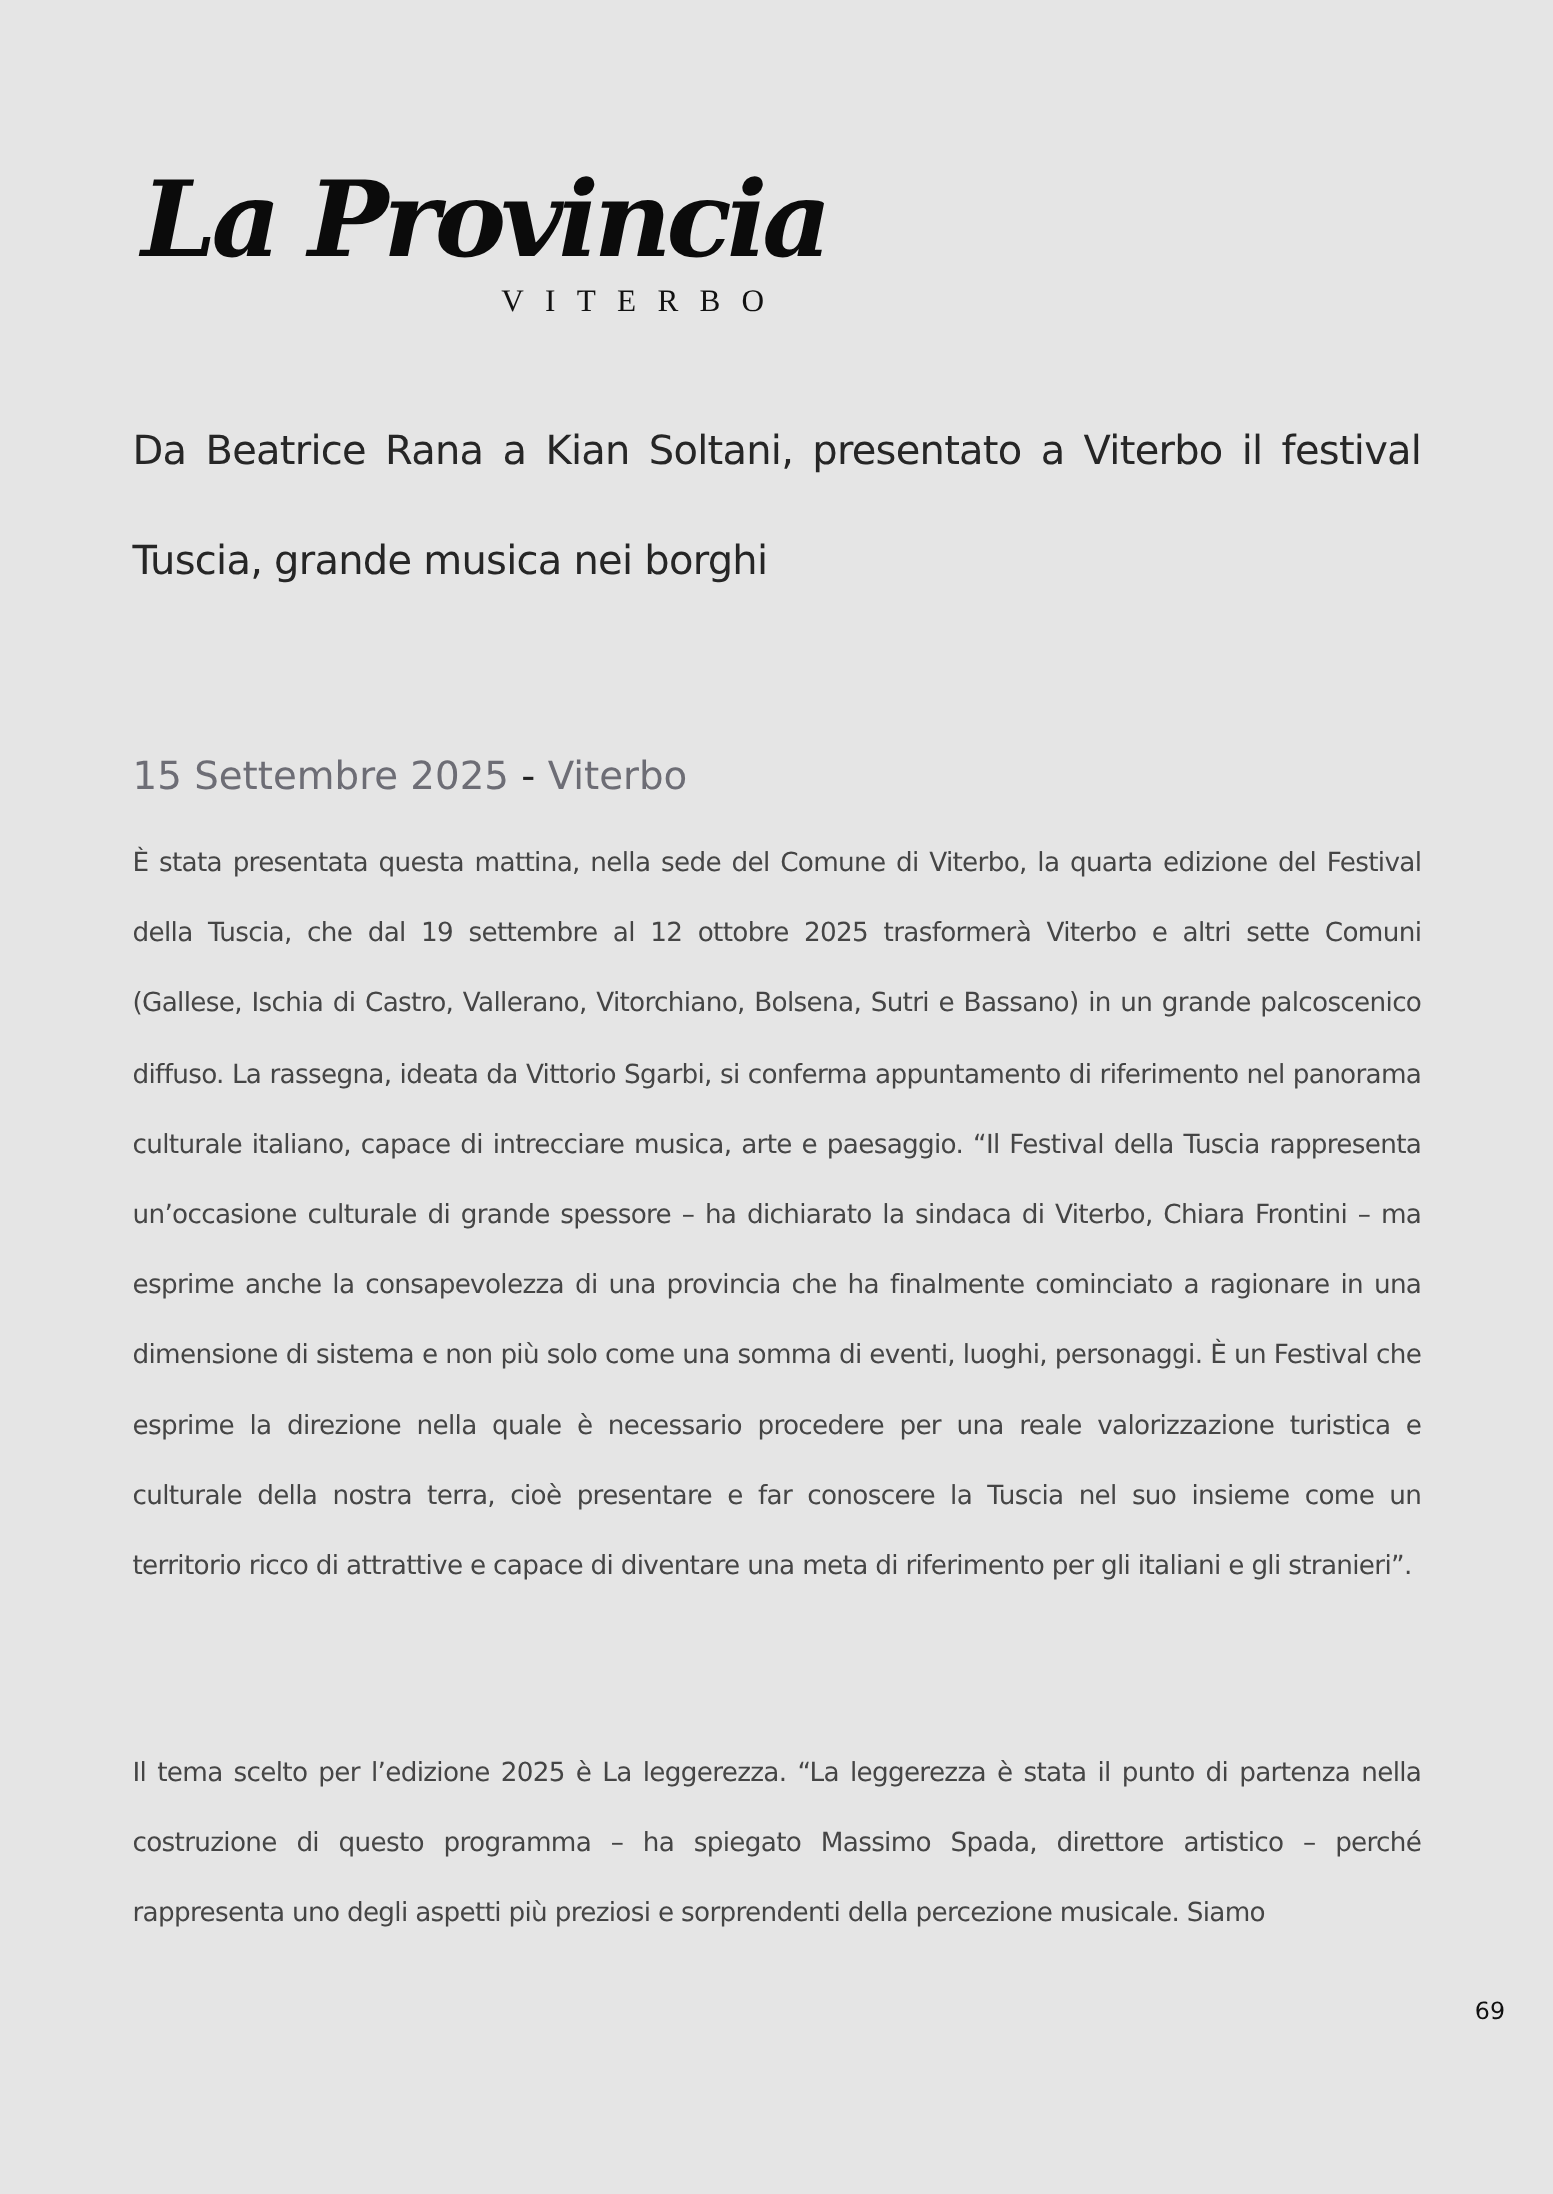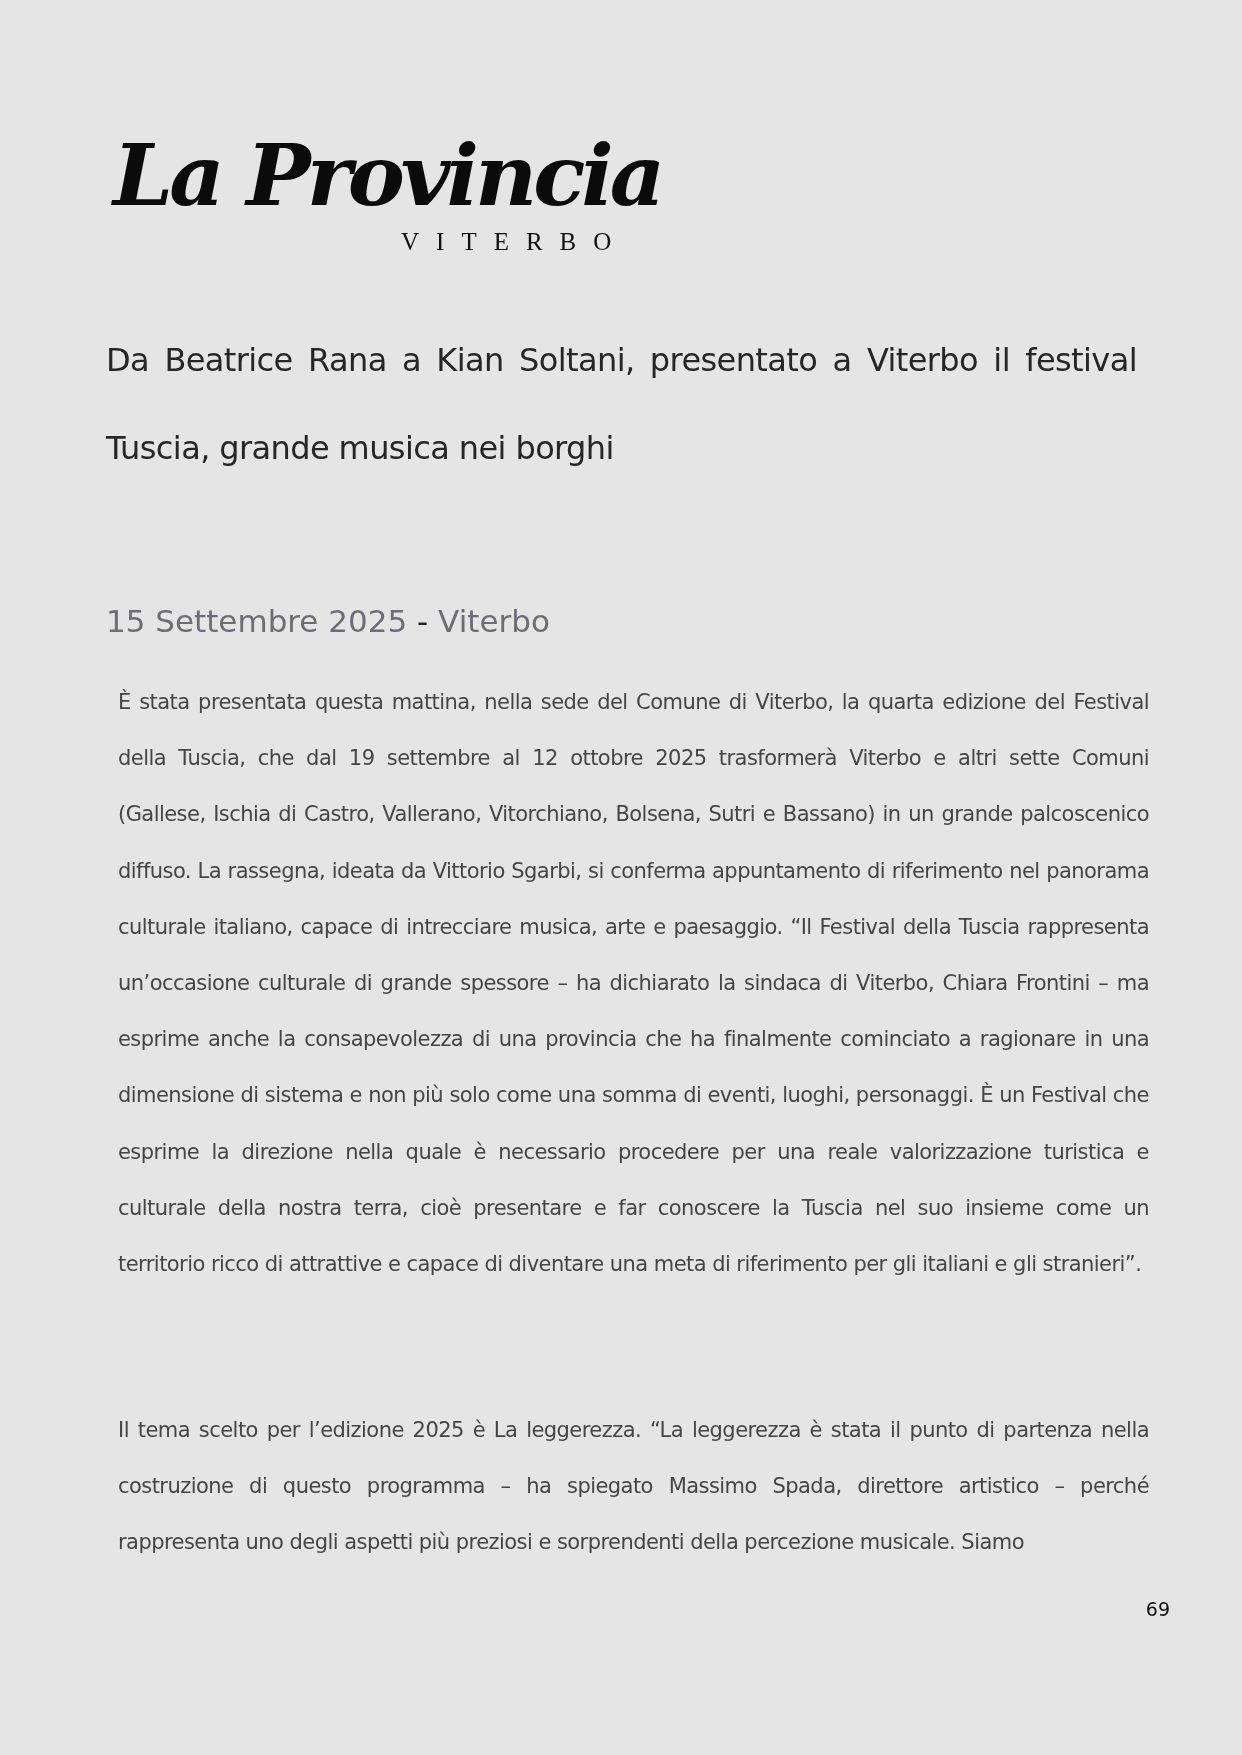--- a/index.html
+++ b/index.html
@@ -34,27 +34,27 @@
     position: absolute; left: 106px; top: 606px;
     font-family: "DejaVu Sans", "Liberation Sans", sans-serif;
     font-size: 31px; line-height: 30px; color: #6d6d75; white-space: nowrap;
   }
   .meta .sep { color: #222; }
 
   .body-text {
     position: absolute; left: 106px; width: 1031px;
     font-family: "DejaVu Sans", "Liberation Sans", sans-serif;
     font-size: 21px; line-height: 56.2px; color: #454545;
-    text-align: justify; margin: 12px; letter-spacing: -0.55px; word-spacing: 0px;
+    text-align: justify; margin: 0; letter-spacing: -0.55px; word-spacing: 0px;
   }
   .p1 { top: 662px; }
   .p2 { top: 1390px; }
 
   .page-number {
-    position: absolute; left: 1140px; top: 1596px; width: 30px; text-align: right;
+    position: absolute; left: 1174px; top: 1596px; width: 30px; text-align: right;
     font-family: "DejaVu Sans", "Liberation Sans", sans-serif;
     font-size: 19px; line-height: 26px; color: #111;
   }
 </style>
 </head>
 <body>
 
 <div class="page">
 
   <div class="logo">

